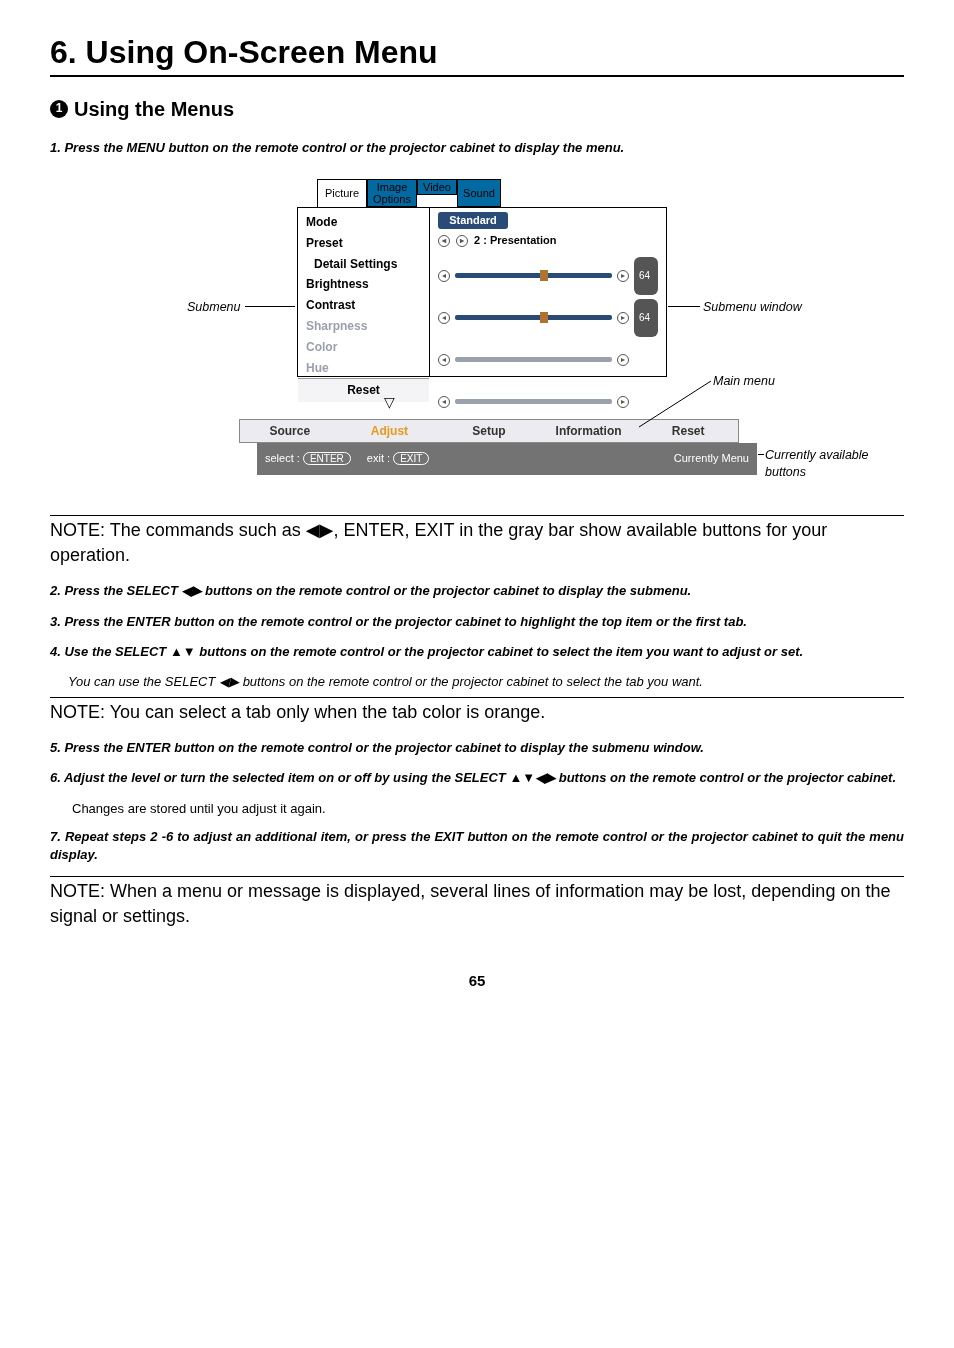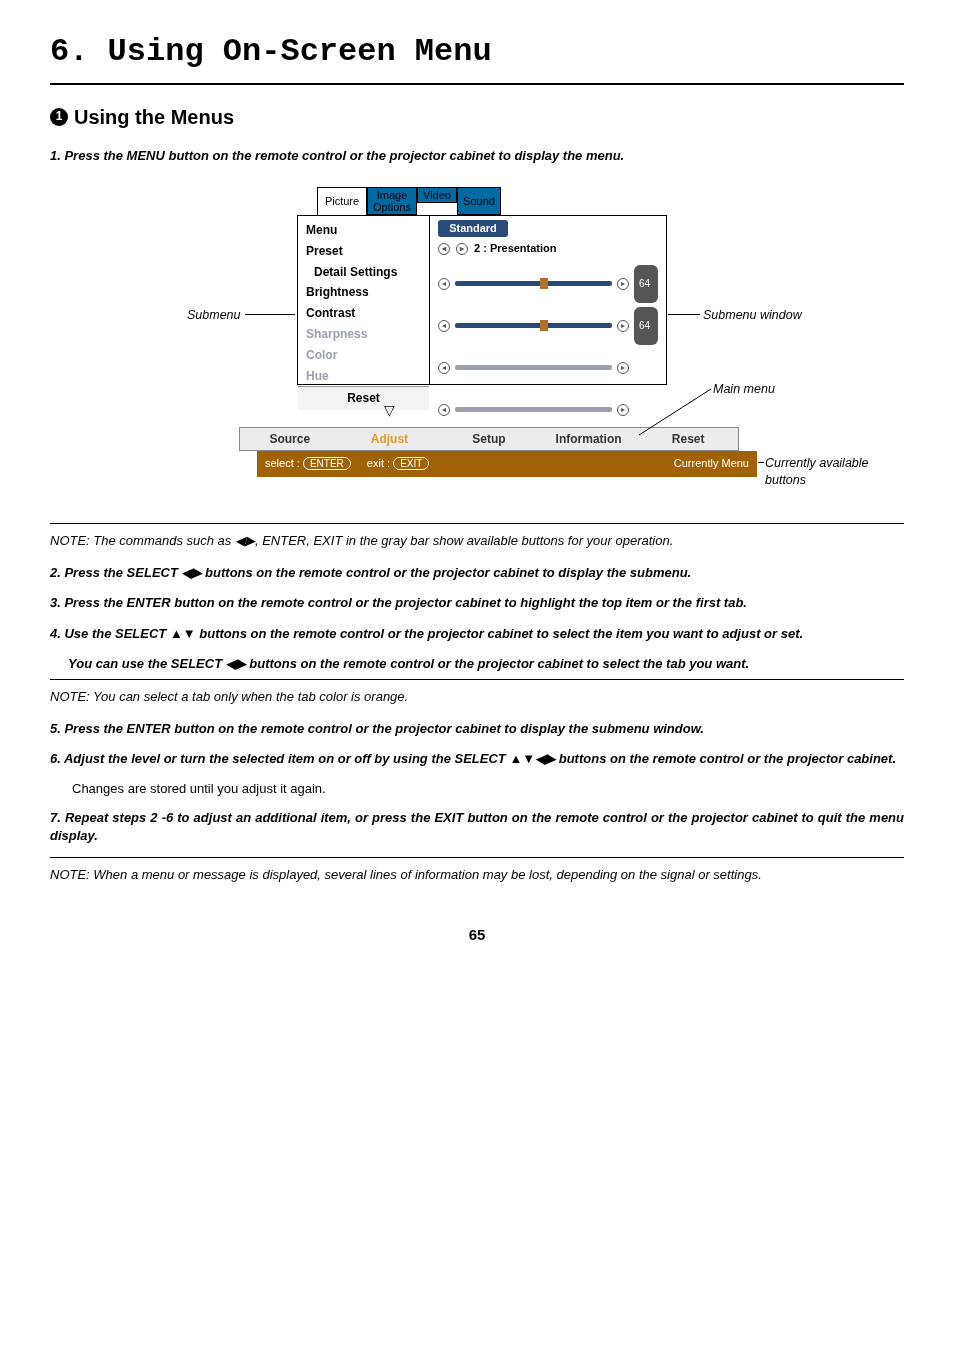--- a/index.html
+++ b/index.html
@@ -10,23 +10,21 @@
     padding: 30px 50px 40px 50px;
     color: #000;
     font-size: 13px;
     line-height: 1.4;
     background: #fff;
   }
   .chapter-title {
     font-size: 32px;
     font-weight: 900;
     border-bottom: 2px solid #000;
-    padding-bottom: 8px;
     margin-bottom: 18px;
-    font-family: Liberation Mono, monospace;
   }
   .section-title {
     font-size: 20px;
     font-weight: 900;
     margin-bottom: 16px;
     display: flex;
     align-items: center;
     gap: 6px;
   }
   .circled-num {
@@ -41,35 +39,34 @@
     font-size: 12px;
     font-weight: bold;
   }
   .step {
     font-weight: bold;
     font-style: italic;
     margin: 8px 0 12px 0;
     text-align: justify;
   }
   .step-sub {
-    font-weight: bold;
+    font-weight: normal;
     font-style: italic;
     margin: 4px 0 4px 18px;
     text-align: justify;
   }
   .step-body {
     margin: 2px 0 10px 22px;
     font-style: normal;
     font-weight: normal;
   }
   .note {
-    font-style: italic;
-    font-size: 13px;
+    font-size: 18px;
     border-top: 1px solid #000;
-    padding-top: 8px;
+    padding-top: 2px;
     margin: 6px 0 14px 0;
   }
   .page-num {
     text-align: center;
     font-weight: bold;
     margin-top: 40px;
     font-size: 15px;
   }
 
   
@@ -190,22 +187,22 @@
     display: flex; align-items: center;
   }
   .main-item {
     flex: 1; text-align: center; font-size: 12px; font-weight: bold; color:#333;
   }
   .main-item.active { color: #e69a20; }
 
   .status-bar {
     position: absolute;
     left: 190px; top: 274px;
-    width: 500px; height: 26px;
-    background: #a16207; color: #fff;
+    width: 500px; height: 32px;
+    background: #737373; color: #fff;
     display: flex; align-items: center; justify-content: space-between;
     padding: 0 8px; font-size: 11px;
   }
   .status-bar .lt { display:flex; gap:16px; }
   .status-bar .pill {
     border: 1px solid #fff; border-radius: 8px; padding: 0 6px; font-size: 10px;
   }
 
   .callout {
     position: absolute;
@@ -240,21 +237,21 @@
 
   <div class="osd-window">
     <div class="tab-bar">
       <div class="tab tab1 active">Picture</div>
       <div class="tab tab2">Image Options</div>
       <div class="tab tab3">Video</div>
       <div class="tab tab4">Sound</div>
     </div>
     <div class="osd-body">
       <div class="submenu-col">
-        <div class="submenu-item">Menu</div>
+        <div class="submenu-item">Mode</div>
         <div class="submenu-item">Preset</div>
         <div class="submenu-item indent">Detail Settings</div>
         <div class="submenu-item">Brightness</div>
         <div class="submenu-item">Contrast</div>
         <div class="submenu-item disabled">Sharpness</div>
         <div class="submenu-item disabled">Color</div>
         <div class="submenu-item disabled">Hue</div>
         <div class="submenu-reset">Reset</div>
       </div>
       <div class="value-col">

